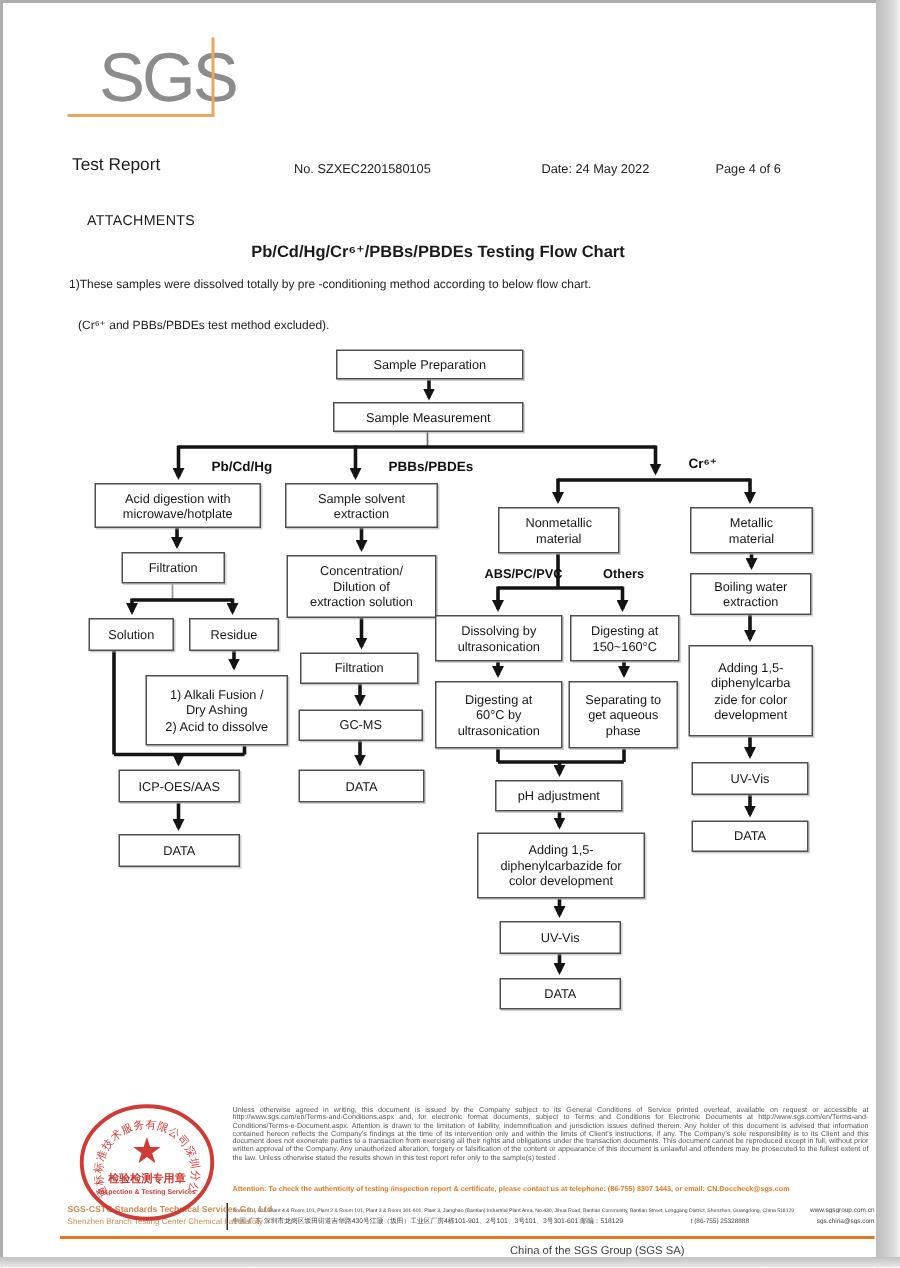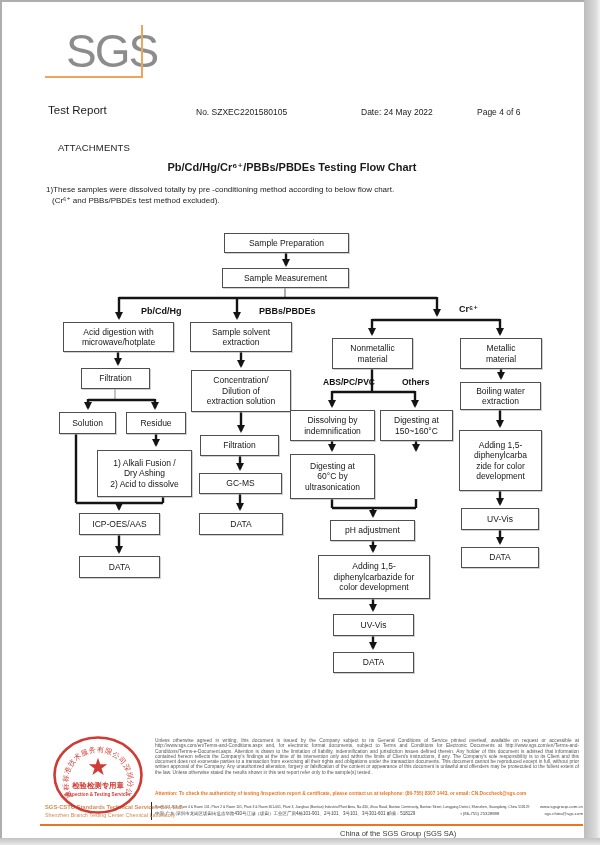--- a/index.html
+++ b/index.html
@@ -59,21 +59,21 @@
   <div class="abs logo-hline"></div>
   <div class="abs logo-vline"></div>
   <div class="abs report-title">Test Report</div>
   <div class="abs meta" style="left:196px;top:107px">No. SZXEC2201580105</div>
   <div class="abs meta" style="left:361px;top:107px">Date: 24 May 2022</div>
   <div class="abs meta" style="left:477px;top:107px">Page 4 of 6</div>
 
   <div class="abs attach-label">ATTACHMENTS</div>
   <div class="abs chart-title">Pb/Cd/Hg/Cr⁶⁺/PBBs/PBDEs Testing Flow Chart</div>
   <div class="abs note" style="left:46px;top:185px">1)These samples were dissolved totally by pre -conditioning method according to below flow chart.</div>
-  <div class="abs note" style="left:52px;top:196px">(Cr⁶⁺ and PBBs/PBDEs  test method excluded).</div>
+  <div class="abs note" style="left:52px;top:212px">(Cr⁶⁺ and PBBs/PBDEs  test method excluded).</div>
 
   <svg class="fc-lines" width="600" height="845">
     <defs>
       <marker id="ah" viewBox="0 0 10 10" refX="7.5" refY="5" markerWidth="8" markerHeight="8" orient="auto" markerUnits="userSpaceOnUse">
         <path d="M0 0 L10 5 L0 10 z" fill="#141414"></path>
       </marker>
     </defs>
     <line class="ln" x1="286" y1="253" x2="286" y2="265" marker-end="url(#ah)"></line>
     <line class="ln-thin" x1="285" y1="288" x2="285" y2="298"></line>
     <line class="ln" x1="119" y1="298" x2="437" y2="298"></line>
@@ -148,26 +148,29 @@
 extraction solution</div>
   <div class="fc-node" style="left:200px;top:435px;width:79px;height:21px">Filtration</div>
   <div class="fc-node" style="left:199px;top:473px;width:83px;height:21px">GC-MS</div>
   <div class="fc-node" style="left:199px;top:513px;width:84px;height:22px">DATA</div>
 
   <div class="fc-node" style="left:332px;top:338px;width:81px;height:31px">Nonmetallic
 material</div>
   <div class="fc-node" style="left:460px;top:338px;width:82px;height:31px">Metallic
 material</div>
   <div class="fc-node" style="left:290px;top:410px;width:85px;height:31px">Dissolving by
-indemnification</div>
+ultrasonication</div>
   <div class="fc-node" style="left:380px;top:410px;width:73px;height:31px">Digesting at
 150~160°C</div>
   <div class="fc-node" style="left:290px;top:454px;width:85px;height:45px">Digesting at
 60°C by
 ultrasonication</div>
+  <div class="fc-node" style="left:379px;top:454px;width:73px;height:45px">Separating to
+get aqueous
+phase</div>
   <div class="fc-node" style="left:330px;top:520px;width:85px;height:21px">pH adjustment</div>
   <div class="fc-node" style="left:318px;top:555px;width:112px;height:44px">Adding 1,5-
 diphenylcarbazide for
 color development</div>
   <div class="fc-node" style="left:333px;top:614px;width:81px;height:22px">UV-Vis</div>
   <div class="fc-node" style="left:333px;top:652px;width:81px;height:21px">DATA</div>
 
   <div class="fc-node" style="left:460px;top:382px;width:81px;height:28px">Boiling water
 extraction</div>
   <div class="fc-node" style="left:459px;top:430px;width:83px;height:61px">Adding 1,5-

